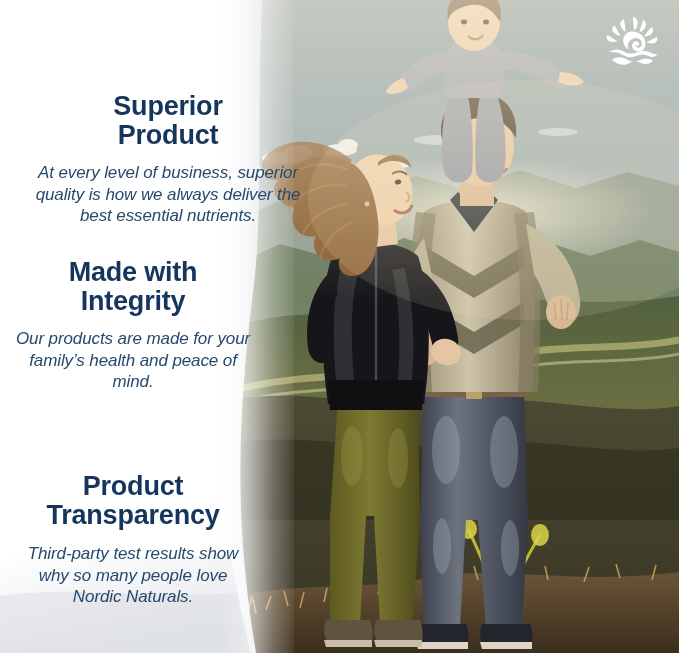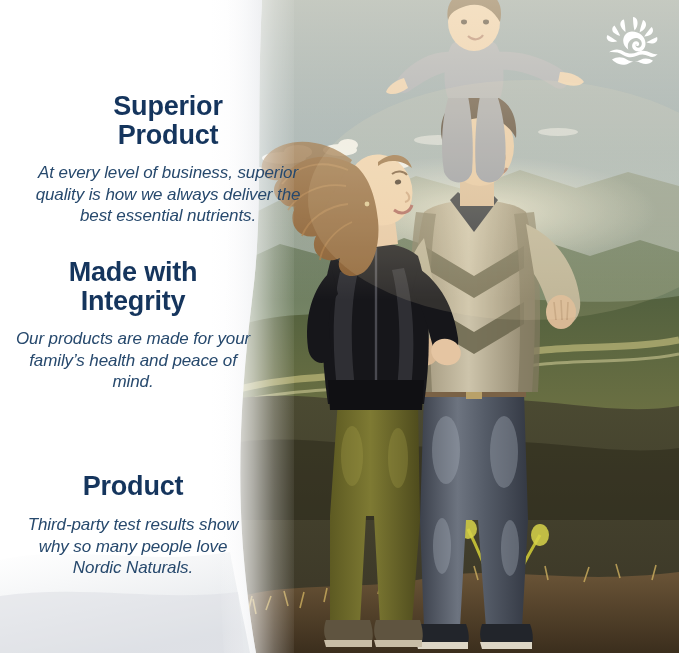--- a/index.html
+++ b/index.html
@@ -332,21 +332,21 @@
       <h2><span>Superior</span><br><span>Product</span></h2>
       <p>At every level of business, superior quality is how we always deliver the best essential nutrients.</p>
     </div>
 
     <div class="block" id="blk1">
       <h2><span>Made with</span><br><span>Integrity</span></h2>
       <p>Our products are made for your family’s health and peace of mind.</p>
     </div>
 
     <div class="block" id="blk2">
-      <h2><span>Product</span><br></h2>
+      <h2><span>Product</span><br><span>Transparency</span></h2>
       <p>Third-party test results show why so many people love Nordic Naturals.</p>
     </div>
 
   </div>
 
   <div class="logo">
     <svg viewBox="0 0 58 50" xmlns="http://www.w3.org/2000/svg">
       <g fill="#ffffff">
 
         <path d="M30,1 C33,1 35,4 34.5,8 C34.2,11 33,13 31.5,14.5 C30.5,11 30,6 30,1 Z"></path>

